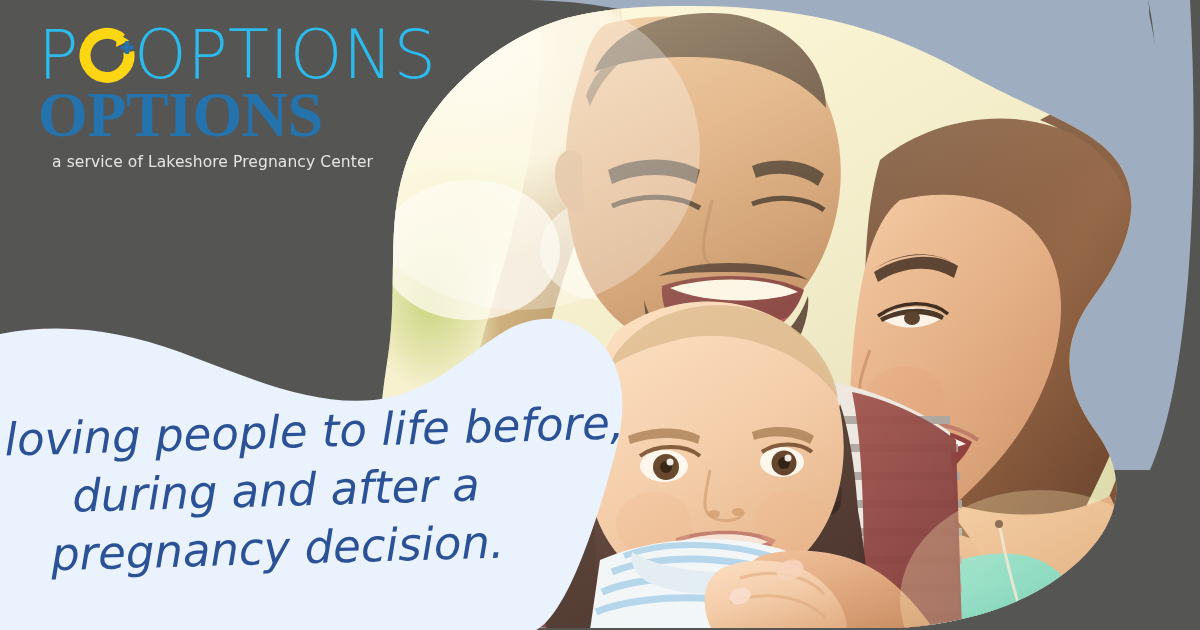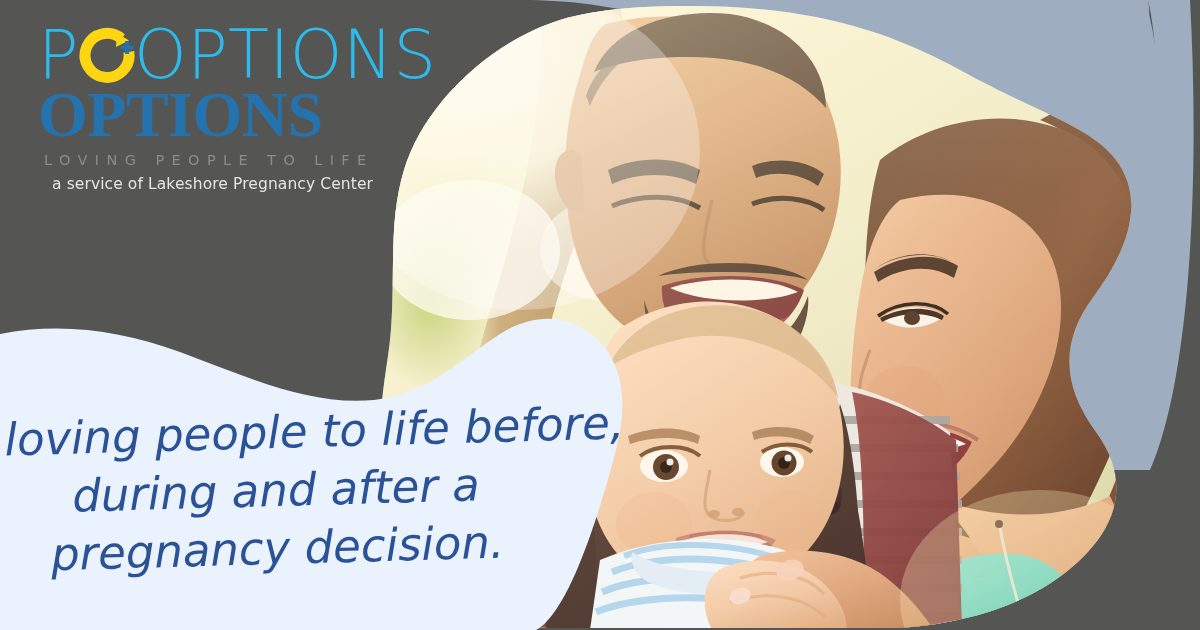--- a/index.html
+++ b/index.html
@@ -487,21 +487,20 @@
           <g fill="#2573ac">
             <rect x="46" y="14" width="4.2" height="13" rx="0.8"></rect>
             <rect x="41.7" y="18.4" width="13" height="4.2" rx="0.8"></rect>
           </g>
         </svg>
       </span>
       <span class="logo-pos-text">OPTIONS</span>
     </div>
 
     <div id="logo-options-text">OPTIONS</div>
-    <div id="logo-tagline">LOVING PEOPLE TO LIFE</div>
     <div id="logo-subline">a service of Lakeshore Pregnancy Center</div>
   </div>
 
   <div id="quote-block">
     <span class="qline" id="quote-line-1">loving people to life before,</span>
     <span class="qline" id="quote-line-2">during and after a</span>
     <span class="qline" id="quote-line-3">pregnancy decision.</span>
   </div>
 
 </div>

